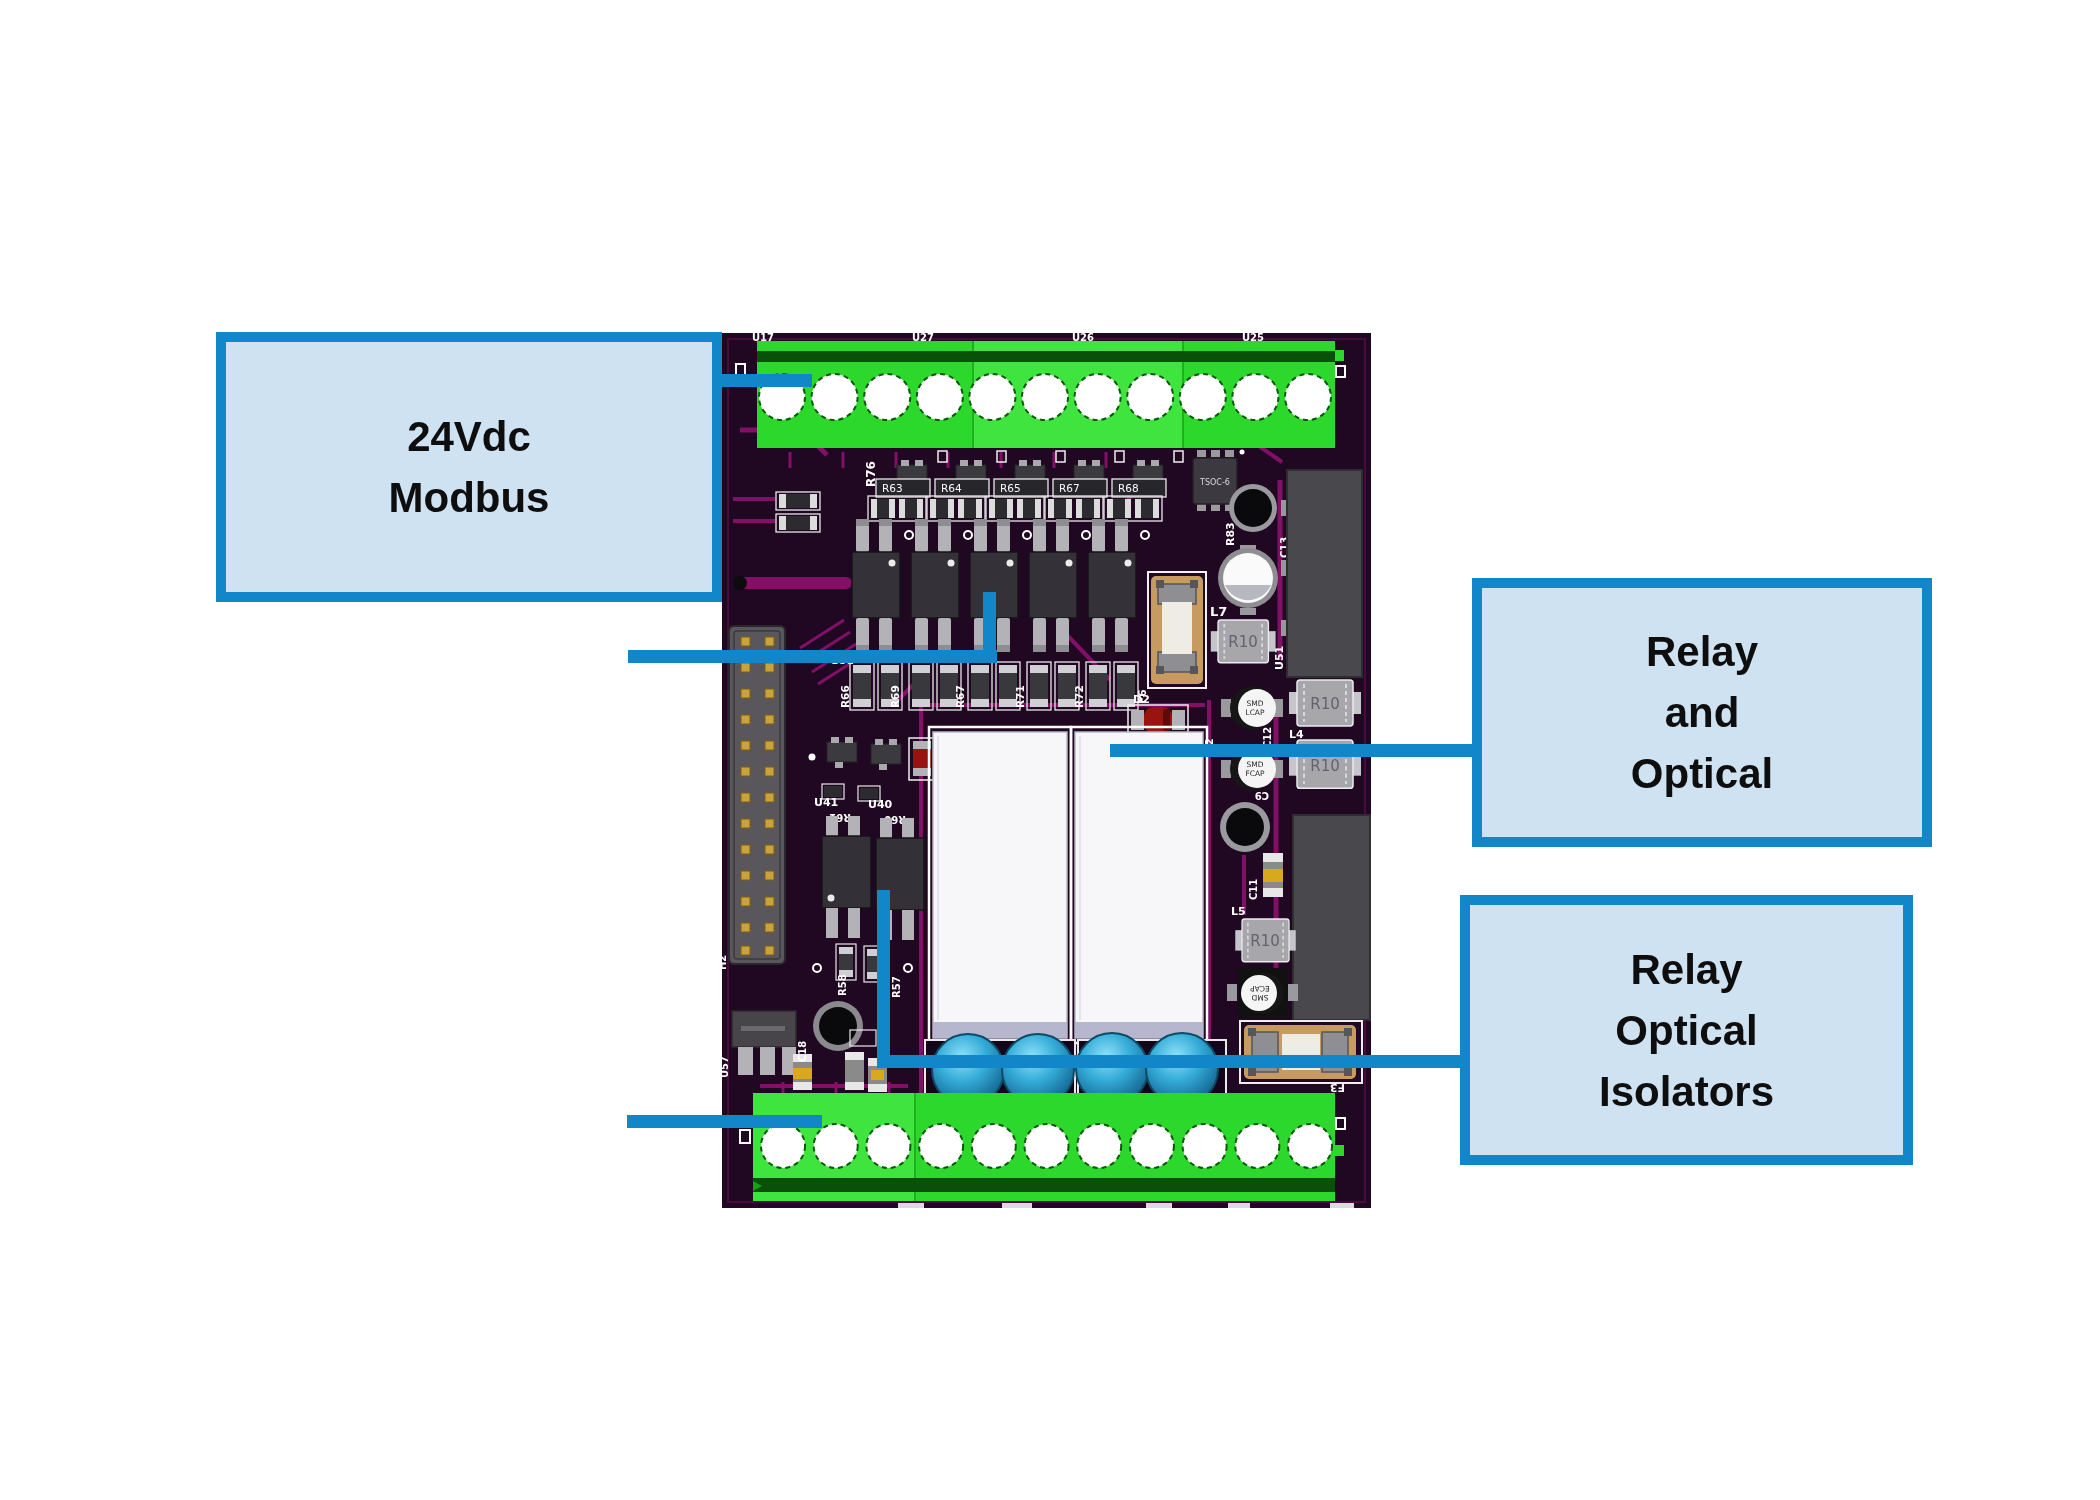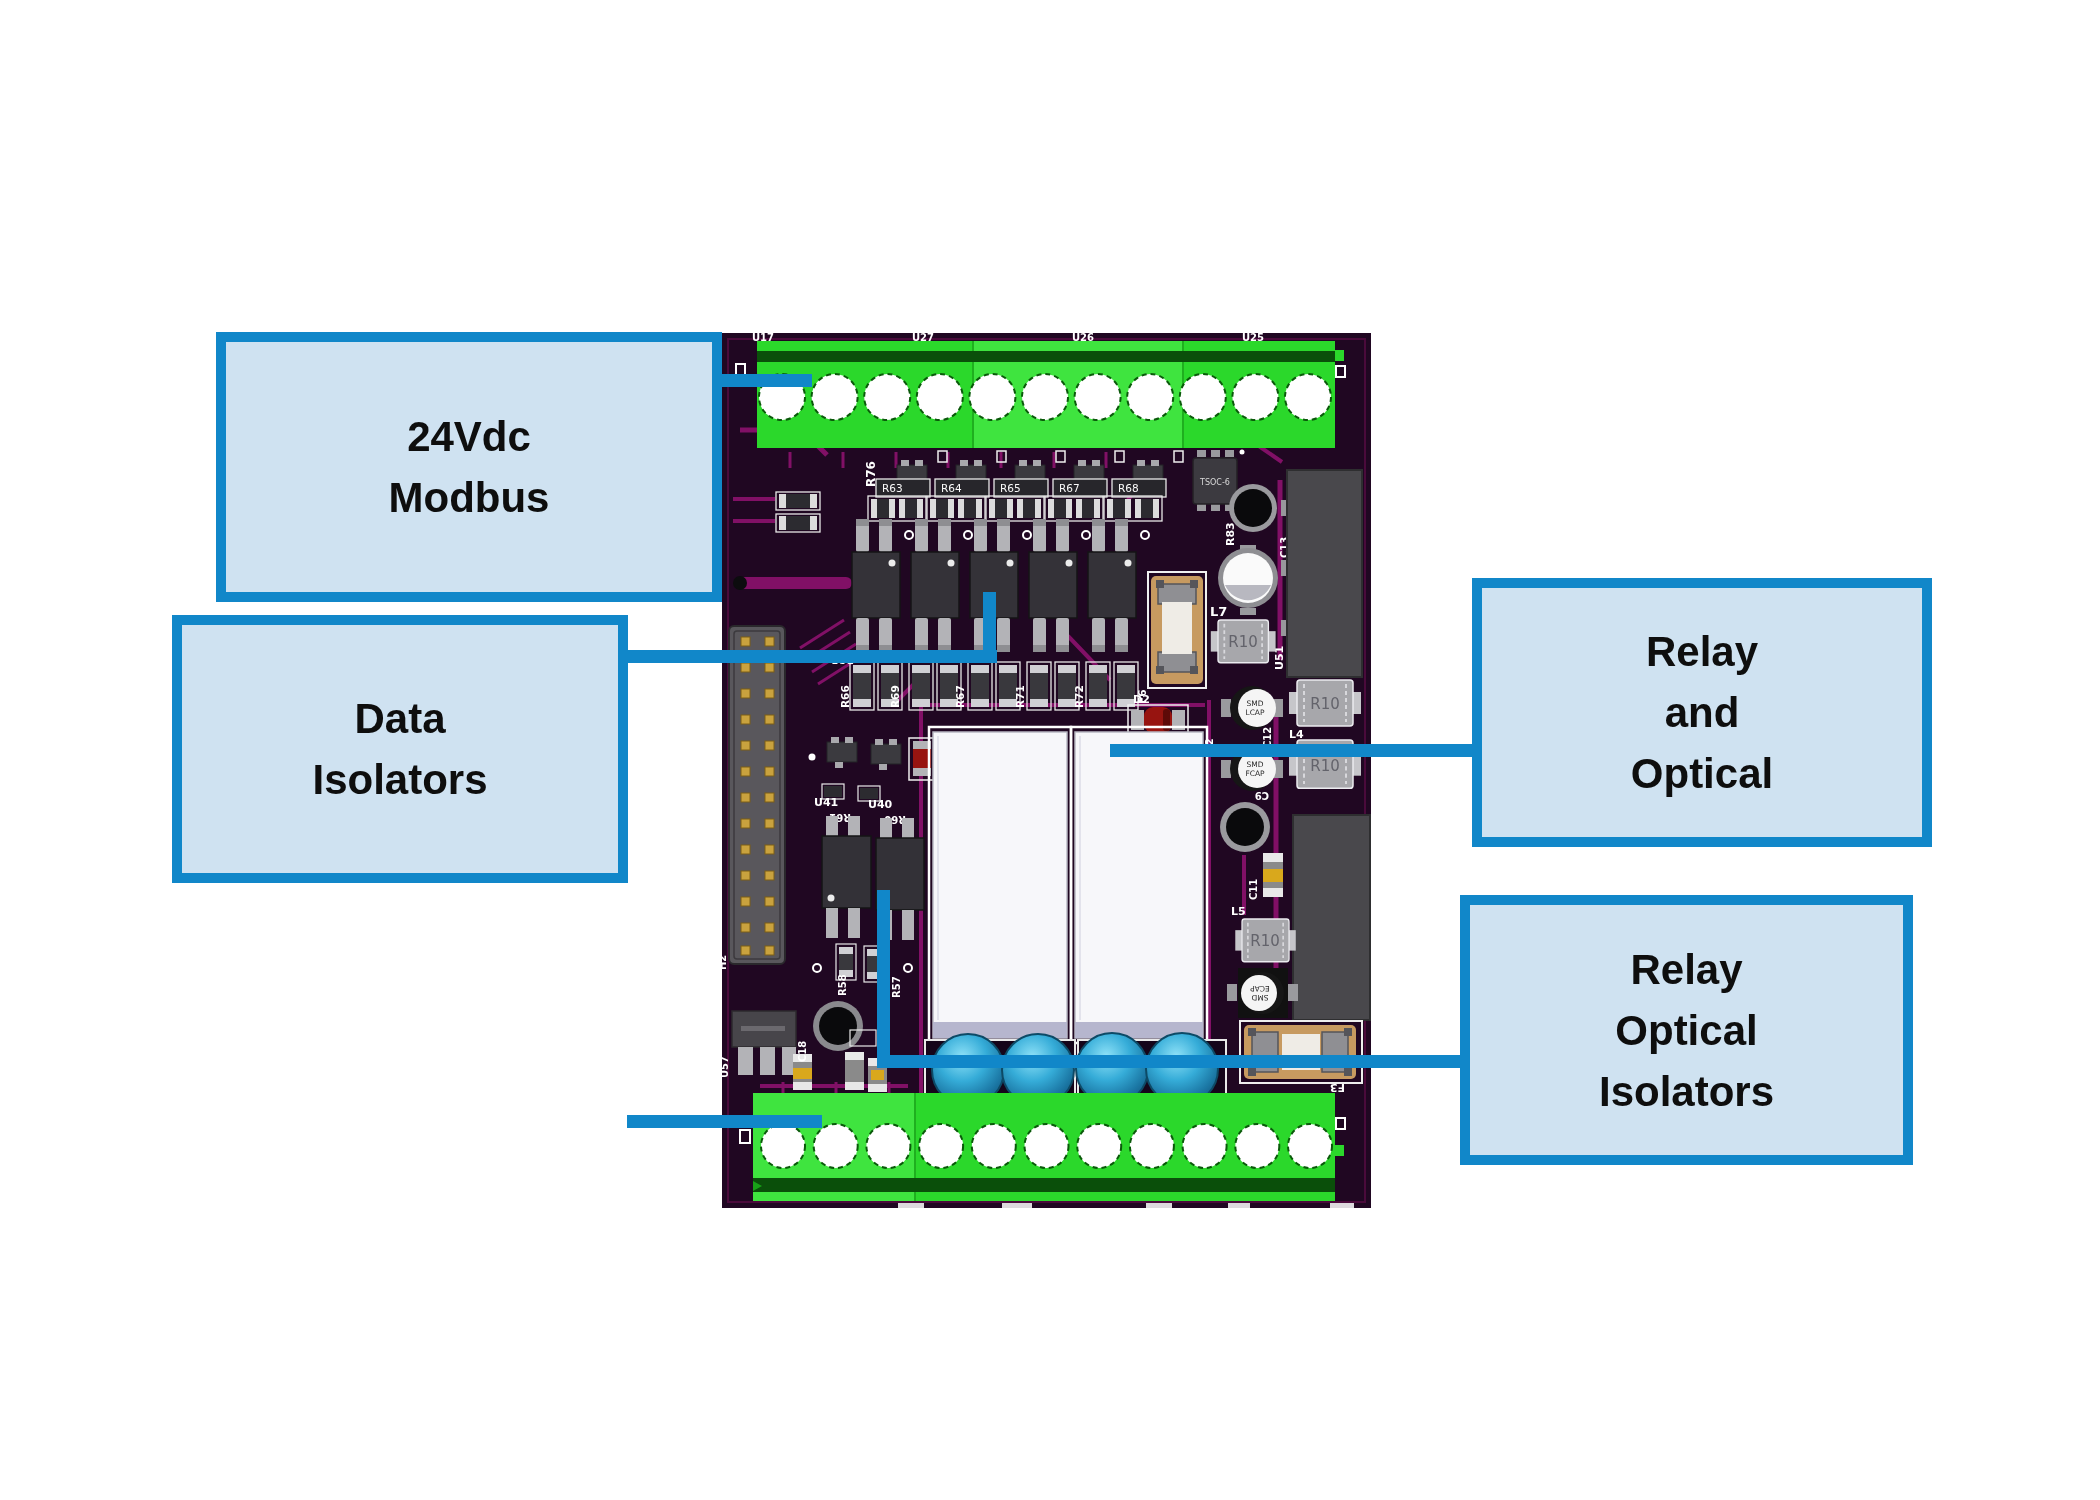--- a/index.html
+++ b/index.html
@@ -464,24 +464,20 @@
   <div class="cline" style="left:627px;top:1115px;width:195px;height:13px;"></div>
   <div class="cline" style="left:1110px;top:744px;width:363px;height:13px;"></div>
   <div class="cline" style="left:877px;top:890px;width:13px;height:177px;"></div>
   <div class="cline" style="left:877px;top:1055px;width:584px;height:13px;"></div>
 
   <div class="callout" style="left:172px;top:332px;width:506px;height:270px;margin-left:44px;">
     <div class="cl">24Vdc</div>
     <div class="cl">Modbus</div>
   </div>
 
-  <div class="callout" style="left:172px;top:615px;width:456px;height:268px;">
-    <div class="cl">Data</div>
-    <div class="cl">Isolators</div>
-  </div>
 
 
   <div class="callout" style="left:1472px;top:578px;width:460px;height:269px;">
     <div class="cl">Relay</div>
     <div class="cl">and</div>
     <div class="cl">Optical</div>
   </div>
 
   <div class="callout" style="left:1460px;top:895px;width:453px;height:270px;">
     <div class="cl">Relay</div>

